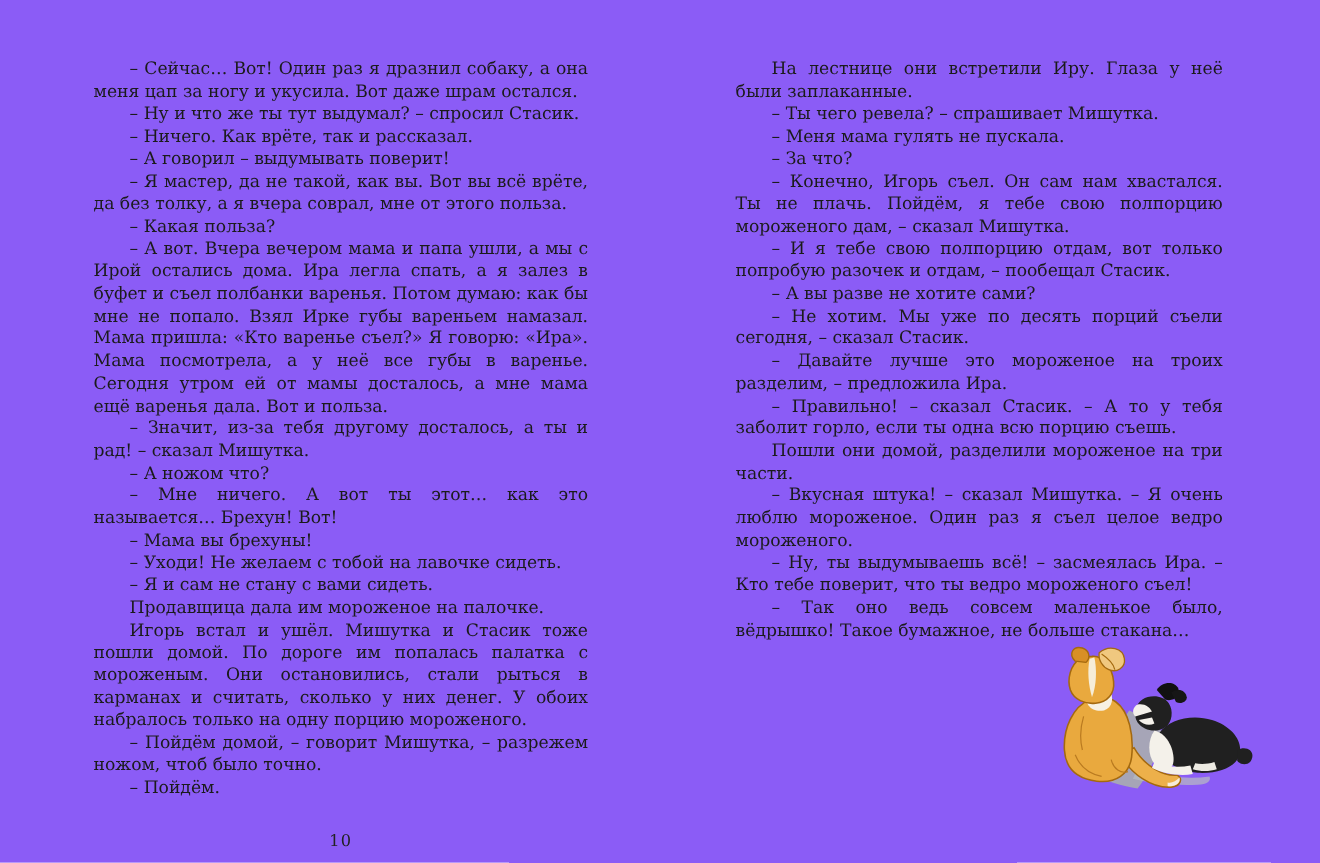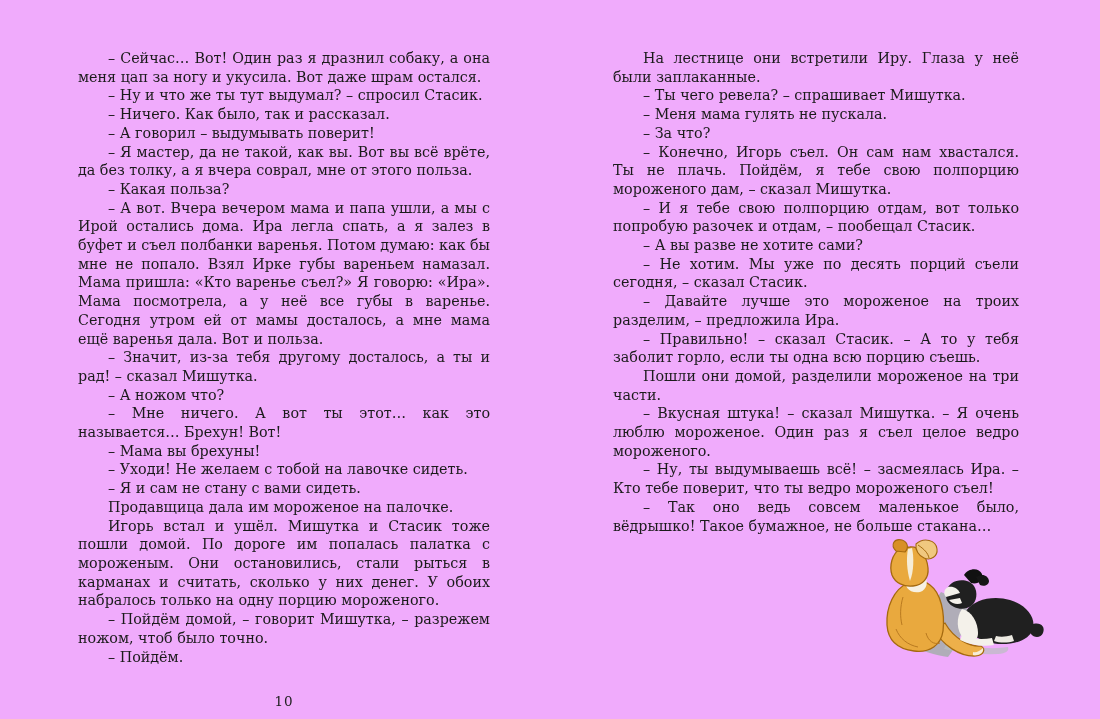--- a/index.html
+++ b/index.html
@@ -5,21 +5,21 @@
   * { margin: 0; padding: 0; box-sizing: border-box; }
   html, body {
     width: 1100px; height: 719px;
     background: #ffffff;
     font-family: "DejaVu Serif", "Liberation Serif", serif;
     overflow: hidden;
   }
   .spread {
     position: relative;
     width: 1100px; height: 719px;
-    background: #f0abfc;
+    background: #8b5cf6;
   }
   .text-column {
     position: absolute;
     top: 49px;
     color: #1b1b1b;
     font-size: 14.3px;
     line-height: 18.7px;
     text-align: justify;
   }
   .col-left  { left: 78px;  width: 412px; }
@@ -42,21 +42,21 @@
 </style>
 </head>
 <body>
 
 <div class="spread">
 
   <div>
     <div class="text-column col-left">
         <p class="para">– Сейчас… Вот! Один раз я дразнил собаку, а она меня цап за ногу и укусила. Вот даже шрам остался.</p>
         <p class="para">– Ну и что же ты тут выдумал? – спросил Стасик.</p>
-        <p class="para">– Ничего. Как было, так и рассказал.</p>
+        <p class="para">– Ничего. Как врёте, так и рассказал.</p>
         <p class="para">– А говорил – выдумывать поверит!</p>
         <p class="para">– Я мастер, да не такой, как вы. Вот вы всё врёте, да без толку, а я вчера соврал, мне от этого польза.</p>
         <p class="para">– Какая польза?</p>
         <p class="para">– А вот. Вчера вечером мама и папа ушли, а мы с Ирой остались дома. Ира легла спать, а я залез в буфет и съел полбанки варенья. Потом думаю: как бы мне не попало. Взял Ирке губы вареньем намазал. Мама пришла: «Кто варенье съел?» Я говорю: «Ира». Мама посмотрела, а у неё все губы в варенье. Сегодня утром ей от мамы досталось, а мне мама ещё варенья дала. Вот и польза.</p>
         <p class="para">– Значит, из-за тебя другому досталось, а ты и рад! – сказал Мишутка.</p>
         <p class="para">– А ножом что?</p>
         <p class="para">– Мне ничего. А вот ты этот… как это называется… Брехун! Вот!</p>
         <p class="para">– Мама вы брехуны!</p>
         <p class="para">– Уходи! Не желаем с тобой на лавочке сидеть.</p>
         <p class="para">– Я и сам не стану с вами сидеть.</p>

